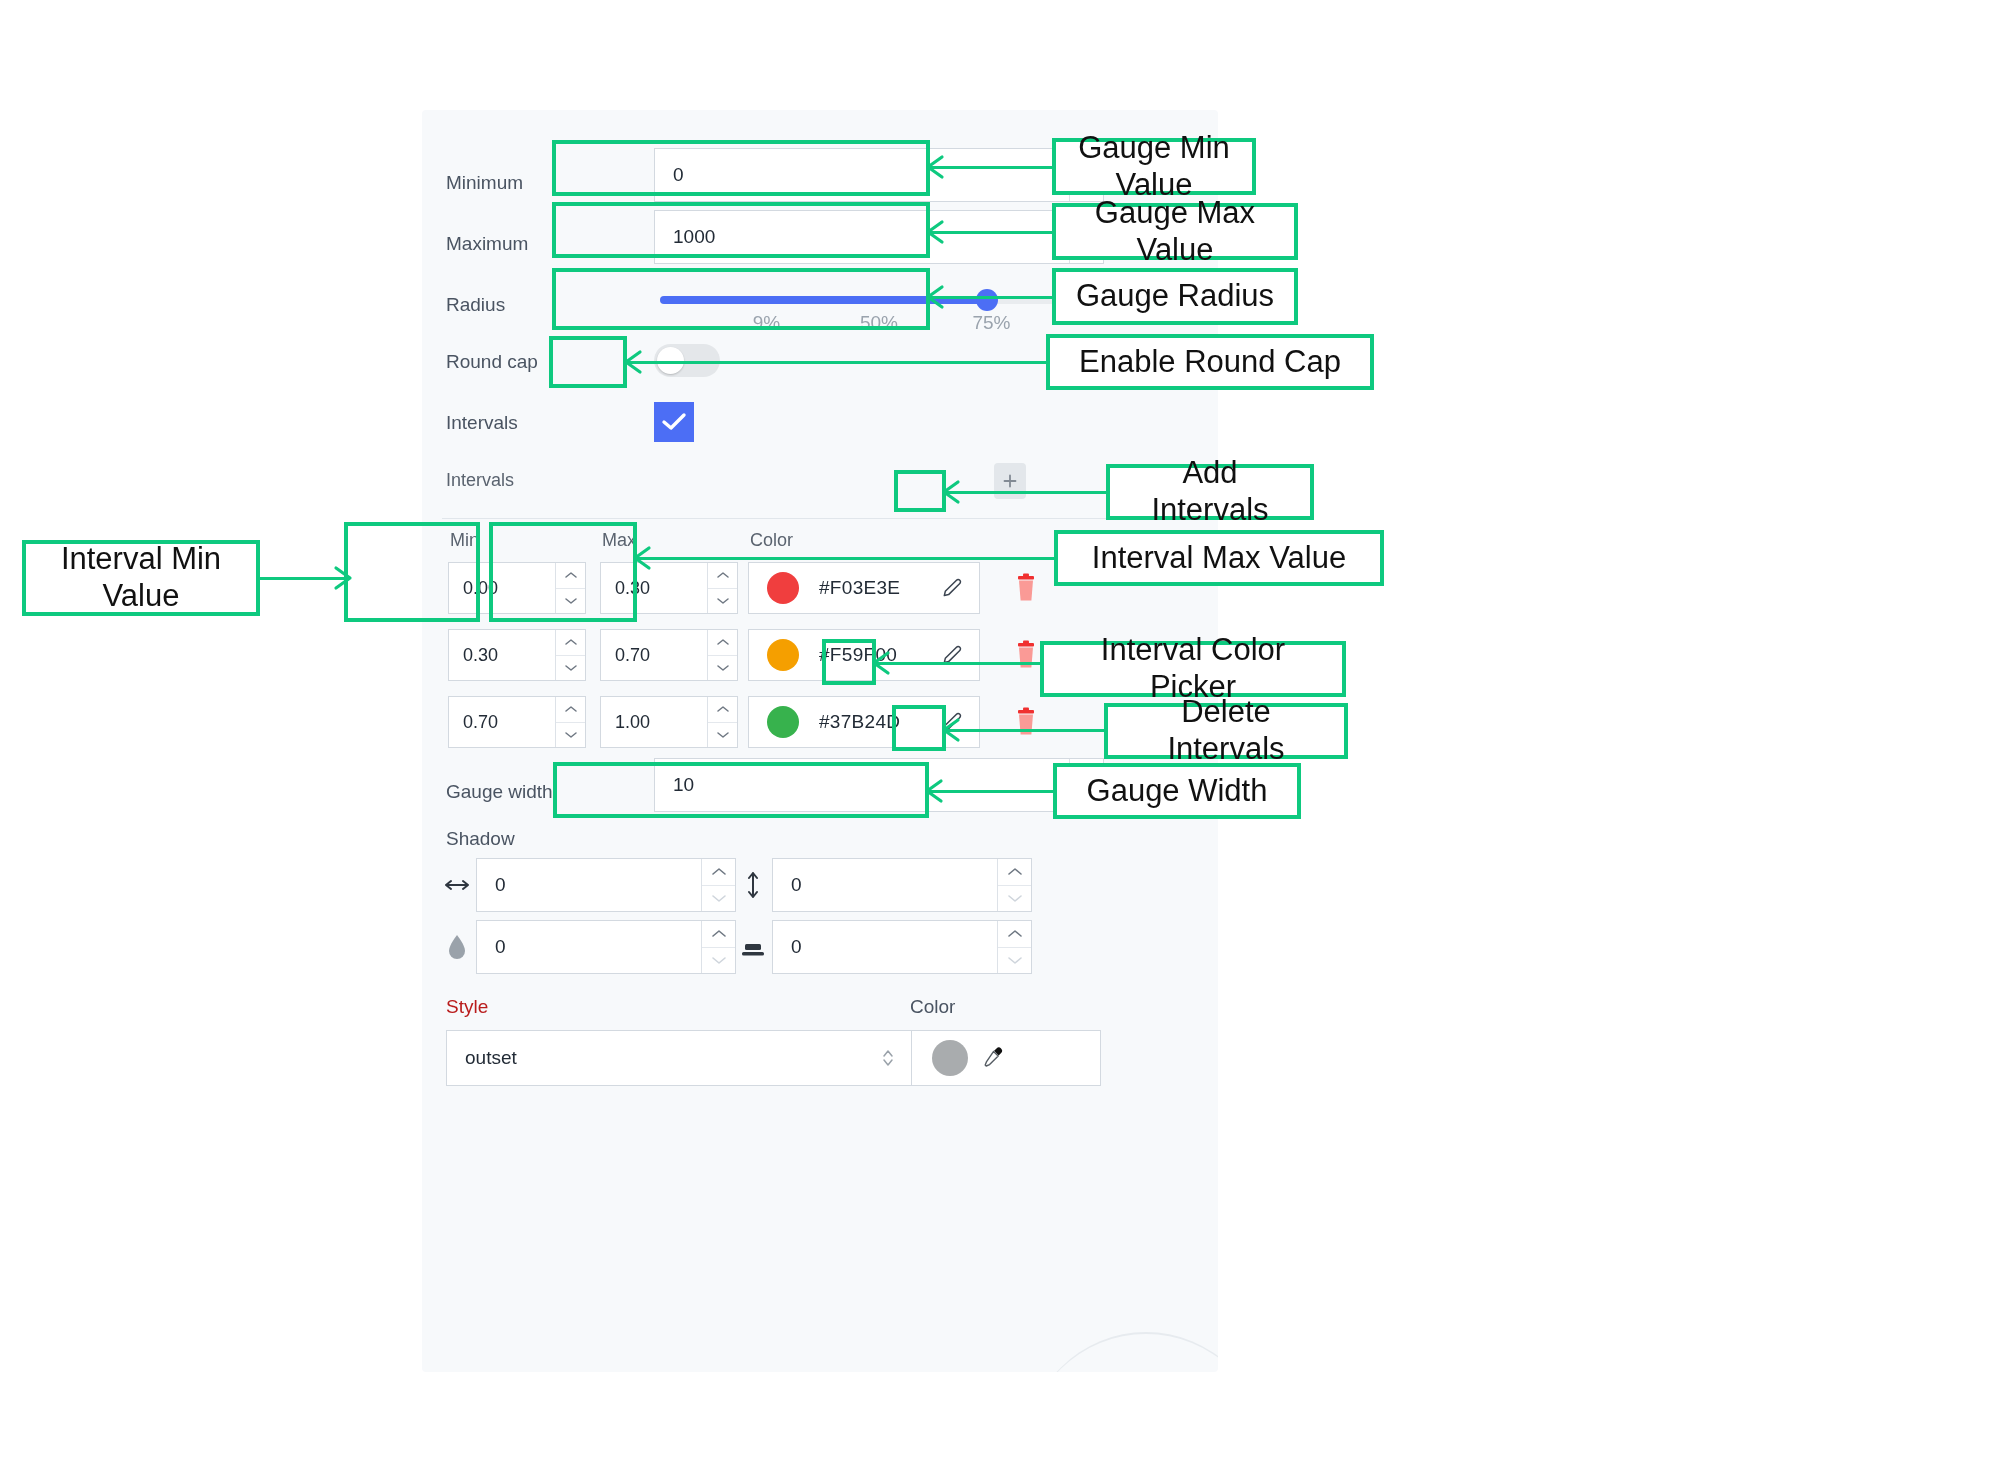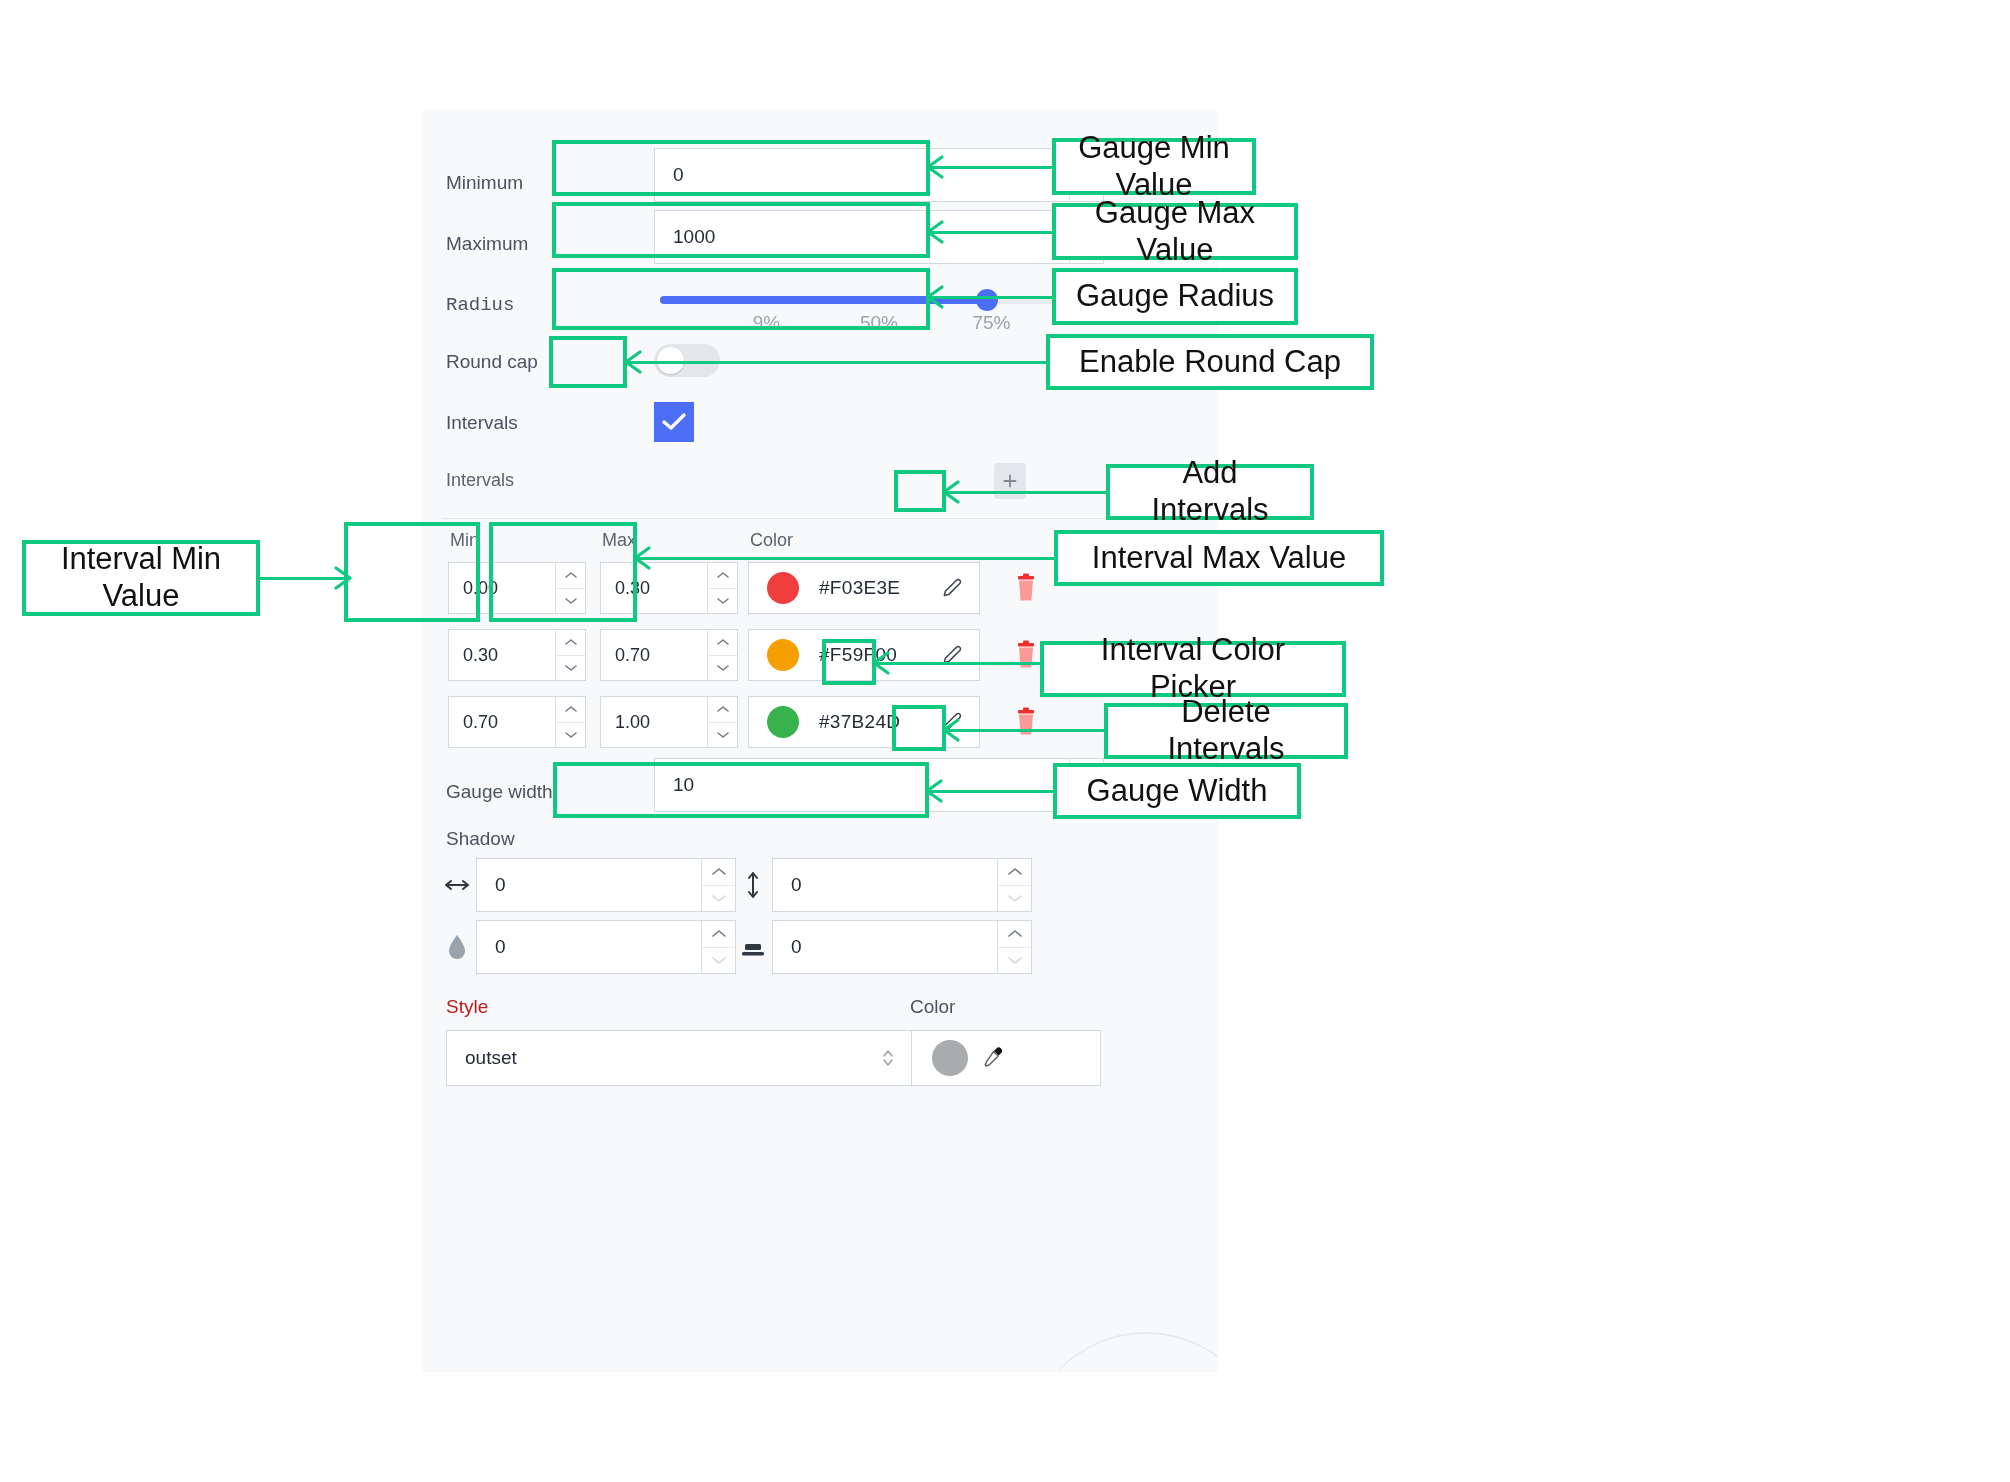--- a/index.html
+++ b/index.html
@@ -196,21 +196,21 @@
               </svg>
             </div>
           <div>
               <svg class="chev" width="16" height="9" viewBox="0 0 16 9">
                 <path d="M2 2 L8 7 L14 2" fill="none" stroke="#6f7883" stroke-width="1.6" stroke-linecap="round" stroke-linejoin="round"></path>
               </svg>
             </div>
         </div>
       </div>
 
-      <div class="row-label" style="left:24px; top:184px;font-family:Liberation Mono, monospace;">Radius</div>
+      <div class="row-label" style="left:24px; top:184px;">Radius</div>
       <div class="sliderbox" style="left:232px; top:160px; width:450px; height:70px;">
         <div class="track">
           <div class="fill"></div>
         </div>
         <div class="thumb" style="left:322px;"></div>
         <div class="ticks">
           <span style="left:25%;">9%</span>
           <span style="left:50%;">50%</span>
           <span style="left:75%;">75%</span>
         </div>

